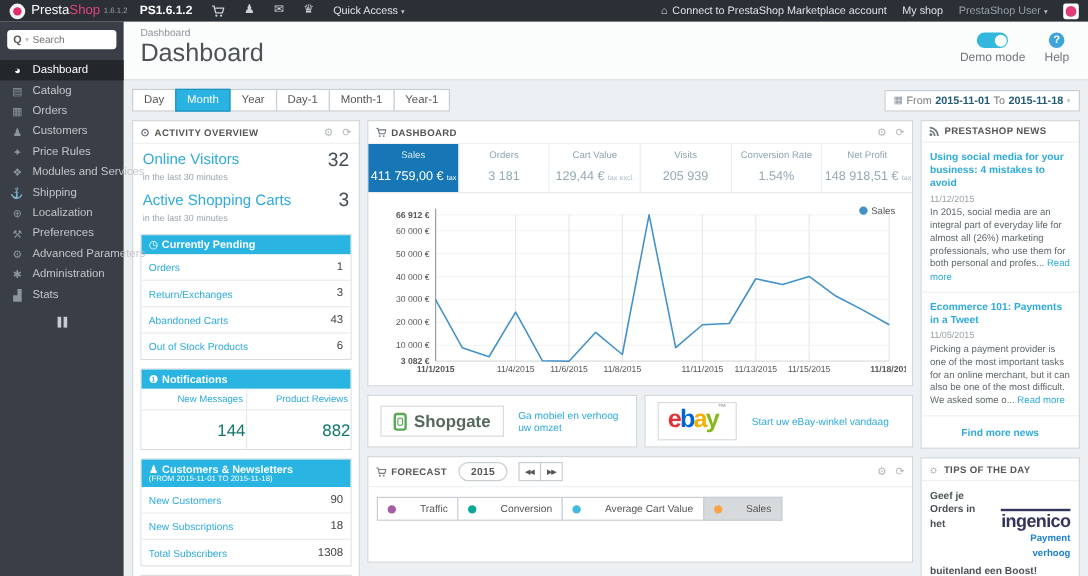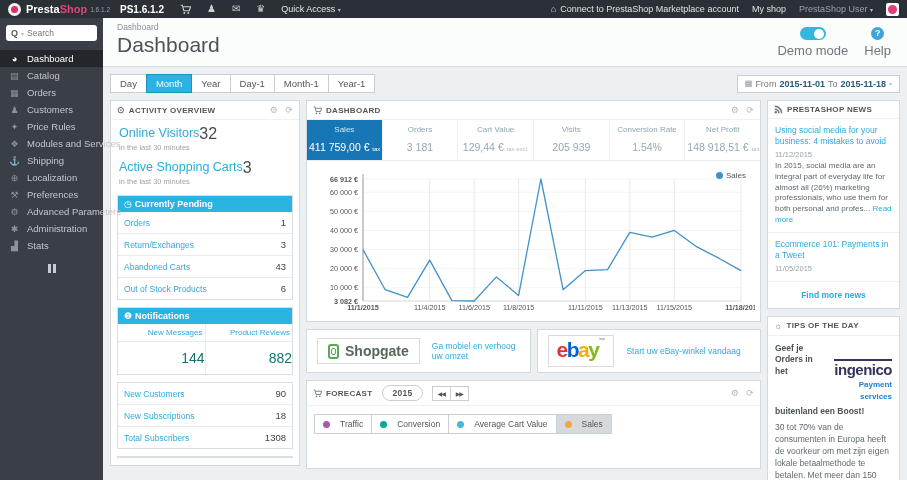--- a/index.html
+++ b/index.html
@@ -3,21 +3,21 @@
 <meta charset="utf-8">
 <style>
   *{margin:0;padding:0;box-sizing:border-box}
   html,body{width:907px;height:480px}
   body{position:relative;overflow:hidden;background:#edf0f3;font-family:"Liberation Sans",sans-serif;font-size:10px;color:#444}
 
   
   .topbar{position:absolute;top:0;left:0;width:907px;height:18px;background:#2b2f36;display:flex;align-items:center;padding:0 8px;color:#e8eaec;z-index:20}
   .logo-circle{width:13px;height:13px;border-radius:50%;background:#f2f3f4;display:inline-flex;align-items:center;justify-content:center;margin-right:5px;flex:0 0 auto}
   .logo-circle i{width:7px;height:7px;border-radius:50%;background:#df2c67}
-  .brand{font-size:11px;font-weight:bold;color:#fff;white-space:nowrap}
+  .brand{font-size:11px;font-weight:normal;color:#fff;white-space:nowrap}
   .brand .shop{color:#e0457b}
   .brand-version{font-size:6.5px;color:#9aa0a6;margin:0 2px 0 3px}
   .ps-version{font-size:10px;font-weight:bold;color:#fff;margin-left:8px}
   .tb-icon{margin-left:16px;font-size:10px;color:#ccd1d5;line-height:1;cursor:pointer}
   .tb-icon svg{width:11px;height:11px;display:block}
   .quick-access{margin-left:16px;font-size:9px;color:#e2e5e7;cursor:pointer;white-space:nowrap}
   .tb-right{margin-left:auto;display:flex;align-items:center;gap:13px;font-size:9px;white-space:nowrap}
   .tb-link{color:#dfe2e5;cursor:pointer;display:flex;align-items:center;gap:4px}
   .tb-user{color:#9aa1a8;cursor:pointer}
   .avatar{width:13px;height:13px;background:#fff;border-radius:2px;display:inline-flex;align-items:center;justify-content:center}
@@ -38,21 +38,21 @@
 
   
   .content{position:absolute;left:103px;top:18px;width:804px;height:462px;display:flex;flex-direction:column}
   .page-header{background:#fbfcfc;border-bottom:1px solid #d8dcdf;padding:4px 14px 9px;position:relative}
   .breadcrumb{font-size:8.5px;color:#8a9499}
   .page-title{font-size:21px;font-weight:400;color:#4c5256;margin-top:1px}
   .header-right{position:absolute;right:16px;top:9px;display:flex;gap:16px;text-align:center}
   .toggle{width:26px;height:13px;border-radius:7px;background:#31b8dc;position:relative;margin:0 auto 3px;cursor:pointer}
   .toggle i{position:absolute;right:1.5px;top:1.5px;width:10px;height:10px;border-radius:50%;background:#fff}
   .help-btn{width:13px;height:13px;border-radius:50%;background:#3fa4da;color:#fff;font-size:9px;font-weight:bold;line-height:13px;margin:0 auto 3px;cursor:pointer}
-  .hr-label{font-size:13px;color:#6e777d}
+  .hr-label{font-size:10px;color:#6e777d}
 
   .toolbar{display:flex;align-items:center;padding:7px}
   .btn-group{display:flex}
   .range-btn{background:#fff;border:1px solid #c9ced2;padding:3px 9px;font-size:9.5px;color:#555;cursor:pointer;margin-left:-1px}
   .range-btn:first-child{margin-left:0}
   .range-btn.active{background:#2ab2e3;border-color:#1f93bd;color:#fff;position:relative}
   .date-btn{margin-left:auto;background:#fff;border:1px solid #c9ced2;padding:3px 7px;font-size:9px;color:#777;display:flex;align-items:center;gap:3px;cursor:pointer}
   .date-btn b{color:#235a77}
   .date-btn .cal{color:#8a9196;font-size:8px}
 
@@ -62,21 +62,21 @@
   .col-right{width:133px;flex:0 0 auto}
 
   .panel{background:#fff;border:1px solid #d3d8db;margin-bottom:7px}
   .panel-hd{display:flex;align-items:center;gap:4px;padding:4px 6px;font-size:8px;font-weight:bold;color:#555;letter-spacing:.3px;border-bottom:1px solid #eef0f2}
   .panel-hd .sp{flex:1}
   .hd-glyph{color:#6e767c;font-size:9px}
   .hd-glyph svg{width:9px;height:9px;display:block}
   .hd-tool{color:#b3b9bd;font-size:9px;font-weight:normal;cursor:pointer;margin-left:3px}
 
   
-  .stat-line{padding:6px 8px 1px;display:flex;justify-content:flex-start;align-items:flex-start}
+  .stat-line{padding:6px 8px 1px;display:flex;justify-content:space-between;align-items:flex-start}
   .stat-line a{font-size:12.5px;color:#2eaadc;text-decoration:none;cursor:pointer}
   .stat-line .val{font-size:16px;color:#454d53;font-weight:400;line-height:1}
   .stat-sub{font-size:7.5px;color:#9aa4ab;padding:0 8px 2px}
   .sub-box{margin:7px 6px;border:1px solid #d9dee1}
   .sub-hd{background:#29b4e2;color:#fff;padding:3px 6px;font-size:9px;font-weight:bold}
   .sub-hd .ic{margin-right:3px;font-weight:normal}
   .sub-hd .sub2{display:block;font-size:6.5px;font-weight:normal}
   .sub-row{display:flex;justify-content:space-between;align-items:center;padding:5px 6px;font-size:8.5px;background:#fff}
   .sub-row + .sub-row{border-top:1px solid #e8ecee}
   .sub-row a{color:#2eaadc;text-decoration:none;cursor:pointer}
@@ -112,28 +112,28 @@
   .mod-link{font-size:8.5px;color:#2eaadc;cursor:pointer}
   .ebay-logo{border:1px solid #d8dcdf;padding:0 8px 2px;background:#fff;font-size:21px;font-weight:bold;letter-spacing:-1.5px;line-height:1.3}
   .eb-e{color:#e53238}.eb-b{color:#0064d2}.eb-a{color:#f5af02}.eb-y{color:#86b817}
   .ebay-tm{font-size:7px;color:#999;vertical-align:top;letter-spacing:0}
 
   
   .year-pill{border:1px solid #c9ced2;border-radius:9px;padding:2px 9px;font-size:8.5px;font-weight:bold;color:#555;margin-left:6px;background:#fff;cursor:pointer}
   .fc-nav{display:flex;margin-left:6px}
   .fc-nav .nvb{background:#fff;border:1px solid #c9ced2;font-size:6px;color:#555;padding:3px 5px;letter-spacing:-1px;cursor:pointer;margin-left:-1px}
   .fc-legend{display:inline-flex;margin:8px}
-  .fc-btn{display:flex;align-items:center;gap:10px;background:#fff;border:1px solid #c9ced2;padding:4px 8px;font-size:8.5px;color:#555;cursor:pointer;margin-left:-1px;white-space:nowrap}
+  .fc-btn{display:flex;align-items:center;gap:20px;background:#fff;border:1px solid #c9ced2;padding:4px 8px;font-size:8.5px;color:#555;cursor:pointer;margin-left:-1px;white-space:nowrap}
   .fc-btn.active{background:#d6dadd}
   .dot{width:7px;height:7px;border-radius:50%;background:#999}
   .fc-body{height:26px}
 
   
   .news-art{padding:6px 7px;border-bottom:1px solid #eef0f2}
-  .news-title{font-size:8.5px;font-weight:normal;color:#2eaadc;line-height:1.3;margin-bottom:3px;cursor:pointer}
+  .news-title{font-size:8.5px;font-weight:bold;color:#2eaadc;line-height:1.3;margin-bottom:3px;cursor:pointer}
   .news-date{font-size:7.5px;color:#98a2a8;margin-bottom:2px}
   .news-text{font-size:8px;color:#5f686d;line-height:1.35}
   .read-more{color:#2eaadc;cursor:pointer}
   .find-more{text-align:center;padding:8px;font-size:8.5px;font-weight:bold;color:#2eaadc;cursor:pointer}
   .tips-body{padding:7px;font-size:8.5px;color:#5f686d;line-height:1.4}
   .ingenico{float:right;width:74px;text-align:right;margin:16px 0 3px 4px}
   .ing-name{font-size:15px;font-weight:bold;color:#33335c;letter-spacing:-.5px;line-height:1;border-top:2px solid #33335c;display:inline-block;padding-top:1px}
   .ing-sub{font-size:8px;font-weight:bold;color:#1d7fd0;line-height:1.1}
   .tips-heading{font-size:8.5px;font-weight:bold;color:#4a5256;line-height:1.35;margin-bottom:5px}
 </style>
@@ -321,20 +321,21 @@
               <div class="notif-val">144</div>
             </div>
             <div class="notif-col">
               <div class="notif-label">Product Reviews</div>
               <div class="notif-val">882</div>
             </div>
           </div>
         </div>
 
         <div class="sub-box">
+          <div class="sub-hd"><span class="ic">♟</span><span>Customers &amp; Newsletters</span><span class="sub2">(FROM 2015-11-01 TO 2015-11-18)</span></div>
           <div class="sub-row">
               <a>New Customers</a>
               <span class="num">90</span>
             </div>
           <div class="sub-row">
               <a>New Subscriptions</a>
               <span class="num">18</span>
             </div>
           <div class="sub-row">
               <a>Total Subscribers</a>
@@ -488,33 +489,34 @@
           <span>PRESTASHOP NEWS</span>
         </div>
         <div class="news-art">
           <div class="news-title">Using social media for your business: 4 mistakes to avoid</div>
           <div class="news-date">11/12/2015</div>
           <div class="news-text"><span>In 2015, social media are an integral part of everyday life for almost all (26%) marketing professionals, who use them for both personal and profes...</span> <a class="read-more">Read more</a></div>
         </div>
         <div class="news-art">
           <div class="news-title">Ecommerce 101: Payments in a Tweet</div>
           <div class="news-date">11/05/2015</div>
+          <div class="news-text"><span>Picking a payment provider is one of the most important tasks for an online merchant, but it can also be one of the most difficult. We asked some o...</span> <a class="read-more">Read more</a></div>
         </div>
         <div class="find-more">Find more news</div>
       </div>
 
       <div class="panel">
         <div class="panel-hd">
           <span class="hd-glyph">☼</span>
           <span>TIPS OF THE DAY</span>
         </div>
         <div class="tips-body">
           <span class="ingenico">
             <span class="ing-name">ingenico</span>
-            <span class="ing-sub"><span>Payment</span><br><span>services</span></span>
+            <span class="ing-sub"><span>Payment</span><br><span>verhoog</span></span>
           </span>
           <div class="tips-heading">Geef je Orders in het buitenland een Boost!</div>
           <div>30 tot 70% van de consumenten in Europa heeft de voorkeur om met zijn eigen lokale betaalmethode te betalen. Met meer dan 150 betaalmethoden, ondersteunen wij uw groei in uw eigenland en daar buiten. En zelfs beter: u kun de belangrijke betaalmethoden activeren met een</div>
         </div>
       </div>
     </div>
 
   </div>
 </div>
 

